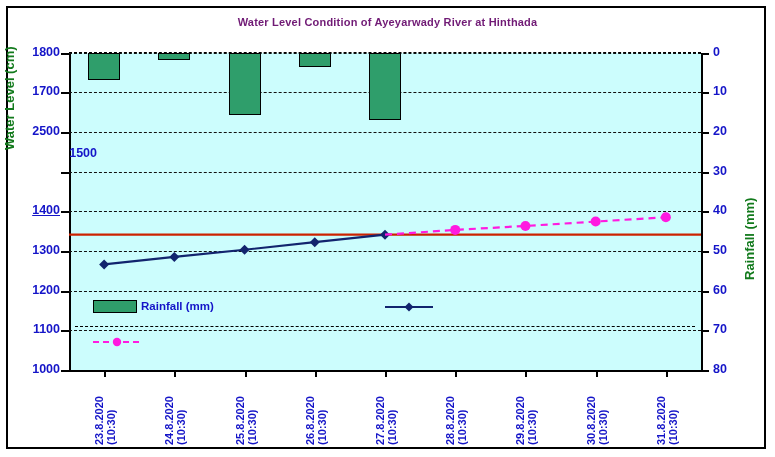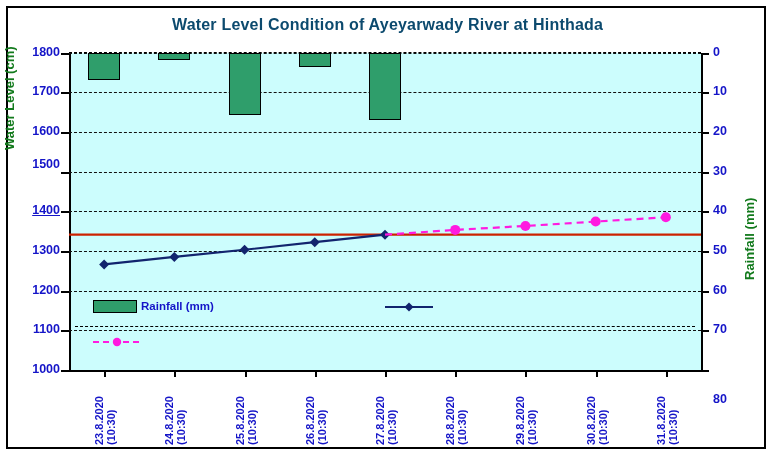--- a/index.html
+++ b/index.html
@@ -1,21 +1,21 @@
 <!DOCTYPE html>
 <html><head>
 <meta charset="utf-8">
 <style>
   html,body{margin:0;padding:0;background:#fff;}
   body{font-family:"Liberation Sans", sans-serif;}
   #root{position:relative;width:775px;height:457px;overflow:hidden;background:#ffffff;}
   #frame{position:absolute;left:6px;top:6px;width:760px;height:443px;border:2px solid #000;box-sizing:border-box;background:#fff;}
 
-  #title{position:absolute;left:0;top:16px;width:775px;text-align:center;color:#0c4a6e;
-         font-size:16px;font-weight:bold;letter-spacing:.2px;}
+  #title{position:absolute;left:0;top:16px;width:775px;text-align:center;color:#701a75;
+         font-size:11px;font-weight:bold;letter-spacing:.2px;}
 
   
   #plot{position:absolute;left:69px;top:53px;width:630px;height:317px;background:#ccfdfd;
         border-left:2px solid #000;border-right:2px solid #000;box-sizing:content-box;}
   #plot-top{position:absolute;left:69px;top:52px;width:632px;height:0;border-top:1px dashed #000;}
   #plot-bottom{position:absolute;left:69px;top:370px;width:632px;height:0;border-top:2px solid #000;}
 
   .gridline{position:absolute;left:0;width:100%;height:0;border-top:1px dashed #111;}
   .tick-l{position:absolute;left:-8px;width:8px;height:0;border-top:2px solid #000;}
   .tick-r{position:absolute;right:-8px;width:8px;height:0;border-top:2px solid #000;}
@@ -86,38 +86,38 @@
       <div class="gridline" style="left: 69px; top: 92.1875px; width: 632px;"></div>
       <div class="tick-l" style="left: 61px; top: 92.1875px;"></div>
       <div class="tick-r" style="left: 701px; top: 92.1875px;"></div>
       <div class="gridline" style="left: 69px; top: 52.5px; width: 632px;"></div>
       <div class="tick-l" style="left: 61px; top: 52.5px;"></div>
       <div class="tick-r" style="left: 701px; top: 52.5px;"></div>
     </div>
   <div id="ylabels-left">
       <div class="ylab" style="left: 0px; top: 44.5px;">1800</div>
       <div class="ylab" style="left: 0px; top: 84.1875px;">1700</div>
-      <div class="ylab" style="left: 0px; top: 123.875px;">1600</div>
-      <div class="ylab" style="left: 0px; top: 157px;">1500</div>
+      <div class="ylab" style="left: 0px; top: 123.875px;">2500</div>
+      <div class="ylab" style="left: 0px; top: 146px; padding-left: 37px;">1500</div>
       <div class="ylab" style="left: 0px; top: 203.25px; text-decoration: underline;">1400</div>
       <div class="ylab" style="left: 0px; top: 242.938px;">1300</div>
       <div class="ylab" style="left: 0px; top: 282.625px;">1200</div>
       <div class="ylab" style="left: 0px; top: 322.312px;">1100</div>
       <div class="ylab" style="left: 0px; top: 362px;">1000</div>
     </div>
   <div id="ylabels-right">
       <div class="ylab-r" style="left: 713px; top: 44.5px;">0</div>
       <div class="ylab-r" style="left: 713px; top: 84.1875px;">10</div>
       <div class="ylab-r" style="left: 713px; top: 123.875px;">20</div>
       <div class="ylab-r" style="left: 713px; top: 163.562px;">30</div>
       <div class="ylab-r" style="left: 713px; top: 203.25px;">40</div>
       <div class="ylab-r" style="left: 713px; top: 242.938px;">50</div>
       <div class="ylab-r" style="left: 713px; top: 282.625px;">60</div>
       <div class="ylab-r" style="left: 713px; top: 322.312px;">70</div>
-      <div class="ylab-r" style="left: 713px; top: 362px; margin-top: 30px;">80</div>
+      <div class="ylab-r" style="left: 713px; top: 362px;">80</div>
     </div>
   <div id="bars">
       <div class="bar" style="left: 88.1111px; top: 52.5px; width: 32px; height: 27.7812px; background: rgb(47, 158, 107);"></div>
       <div class="bar" style="left: 158.333px; top: 52.5px; width: 32px; height: 7.9375px; background: rgb(47, 158, 107);"></div>
       <div class="bar" style="left: 228.556px; top: 52.5px; width: 32px; height: 62.3094px; background: rgb(47, 158, 107);"></div>
       <div class="bar" style="left: 298.778px; top: 52.5px; width: 32px; height: 14.6844px; background: rgb(47, 158, 107);"></div>
       <div class="bar" style="left: 369px; top: 52.5px; width: 32px; height: 67.4688px; background: rgb(47, 158, 107);"></div>
     </div>
   <div id="xlabels">
       <div class="xtick" style="left: 104.111px;"></div>

